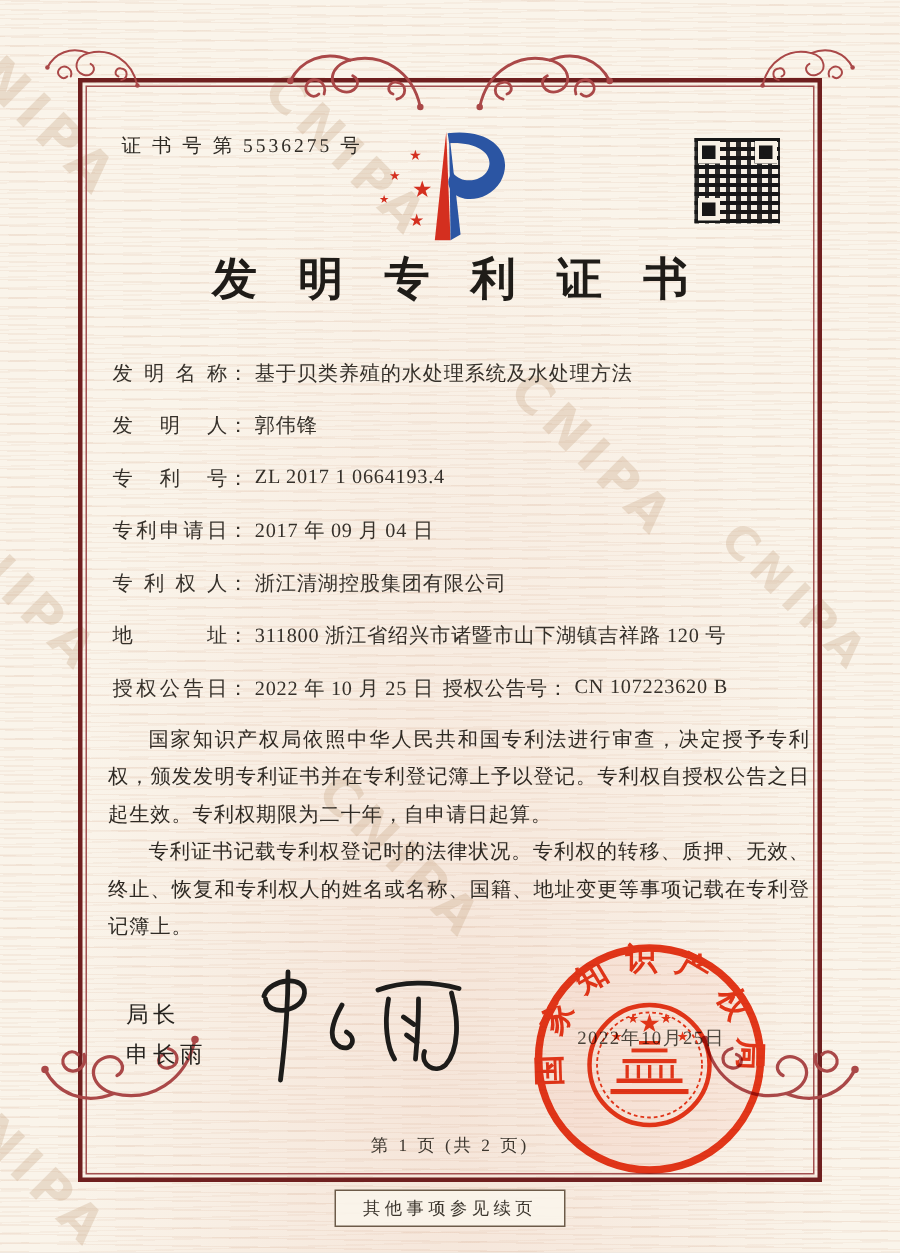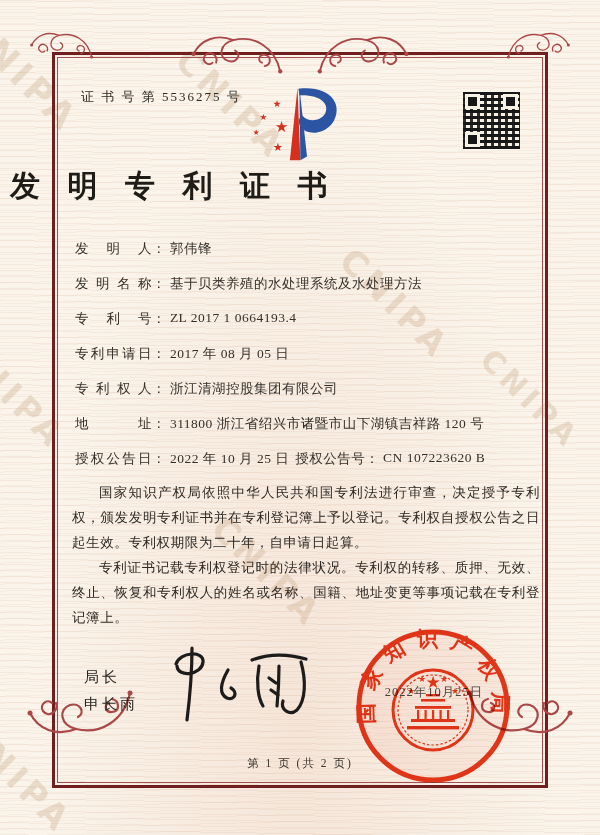--- a/index.html
+++ b/index.html
@@ -30,21 +30,21 @@
   .cert-no{position:absolute;left:81px;top:88px;z-index:3;font-size:13px;letter-spacing:2px;color:#2e2a24;}
   .logo{position:absolute;left:240px;top:84px;z-index:3;}
   .qr{position:absolute;left:463px;top:92px;width:57px;height:57px;z-index:3;
       background:
         repeating-linear-gradient(90deg, rgba(23,23,23,0.9) 0 3px, transparent 3px 7px),
         repeating-linear-gradient(0deg, #171717 0 3px, #f7f1e5 3px 6px);}
   .qf{position:absolute;width:15px;height:15px;background:#171717;
       box-shadow:inset 0 0 0 3px #f7f1e5, inset 0 0 0 6px #171717;}
   .qf.tl{left:2px;top:2px}.qf.tr{right:2px;top:2px}.qf.bl{left:2px;bottom:2px}
   .title{
-    position:absolute;left:0;right:0;top:166px;z-index:3;text-align:left;
+    position:absolute;left:0;right:0;top:166px;z-index:3;text-align:center;
     font-size:30px;font-weight:bold;letter-spacing:10px;color:#1f1c18;text-indent:10px;
   }
   
   .fields{position:absolute;left:75px;right:58px;top:240px;z-index:3;}
   .frow{height:35px;font-size:13.5px;letter-spacing:0.5px;white-space:nowrap;}
   .flabel{display:inline-block;width:77px;text-align:justify;text-align-last:justify;vertical-align:top;}
   .flabel2{display:inline-block;margin-left:2px;vertical-align:top;}
   .fcolon{display:inline-block;vertical-align:top;}
   .fvalue{display:inline-block;vertical-align:top;letter-spacing:0.5px;}
   
@@ -140,34 +140,34 @@
   <div class="qr">
     <div class="qf tl"></div>
     <div class="qf tr"></div>
     <div class="qf bl"></div>
   </div>
 
   <div class="title">发 明 专 利 证 书</div>
 
   <div class="fields">
     <div class="frow">
+      <span class="flabel">发明名称</span><span class="fcolon">：</span>
+      <span class="fvalue">基于贝类养殖的水处理系统及水处理方法</span>
+    </div>
+    <div class="frow">
       <span class="flabel">发明人</span><span class="fcolon">：</span>
       <span class="fvalue">郭伟锋</span>
     </div>
     <div class="frow">
-      <span class="flabel">发明名称</span><span class="fcolon">：</span>
-      <span class="fvalue">基于贝类养殖的水处理系统及水处理方法</span>
-    </div>
-    <div class="frow">
       <span class="flabel">专利号</span><span class="fcolon">：</span>
       <span class="fvalue">ZL 2017 1 0664193.4</span>
     </div>
     <div class="frow">
       <span class="flabel">专利申请日</span><span class="fcolon">：</span>
-      <span class="fvalue">2017 年 08 月 05 日</span>
+      <span class="fvalue">2017 年 09 月 04 日</span>
     </div>
     <div class="frow">
       <span class="flabel">专利权人</span><span class="fcolon">：</span>
       <span class="fvalue">浙江清湖控股集团有限公司</span>
     </div>
     <div class="frow">
       <span class="flabel">地址</span><span class="fcolon">：</span>
       <span class="fvalue">311800 浙江省绍兴市诸暨市山下湖镇吉祥路 120 号</span>
     </div>
     <div class="frow">
@@ -224,14 +224,15 @@
       <rect x="71.5" y="84" width="2.2" height="9"></rect>
       <rect x="79" y="84" width="2.2" height="9"></rect>
       <rect x="86.5" y="84" width="2.2" height="9"></rect>
       <rect x="94" y="84" width="2.2" height="9"></rect>
       <rect x="58" y="93" width="44" height="3"></rect>
       <rect x="54" y="100" width="52" height="3.4"></rect>
     </g>
   </svg>
 
   <div class="page-info">第 1 页 (共 2 页)</div>
+  <div class="note-box">其他事项参见续页</div>
 
 </div>
 
 </body></html>

